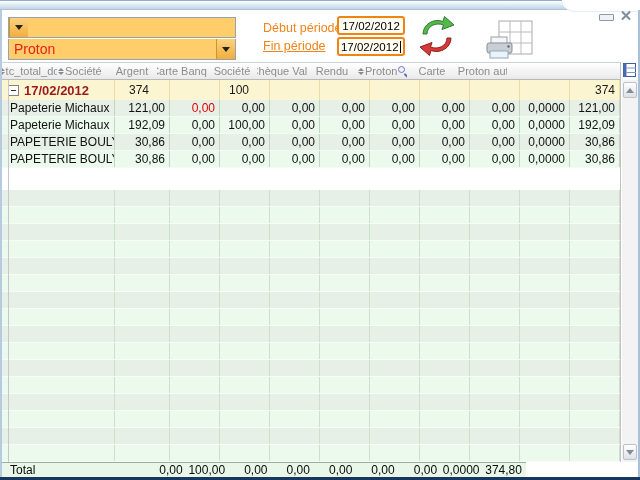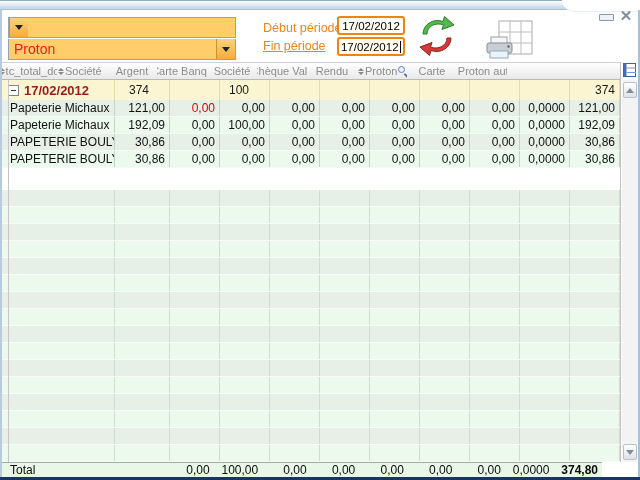--- a/index.html
+++ b/index.html
@@ -64,21 +64,21 @@
   .red{color:#e00000 !important;}
 
   .emptyrow .cell{border-right:1px solid #ccdecc;}
   .emptyrow{border-bottom:1px solid #f7fcf7;}
 
   #gap-band{left:2px;top:168px;width:618px;height:22px;background:#fff;}
   #gutter-line{left:8px;top:80px;width:1px;height:382px;background:#c6c6c6;}
   #grid-right-line{left:620px;top:62px;width:1px;height:400px;background:#c2c2c2;}
 
   #total-row{top:462px;height:15px;background:#e9f7e9;border-top:1px solid #9eae9e;
-    width:600px;}
+    width:524px;}
   #total-row .cell{color:#0a0a0a;}
 
   
   .sorticon{display:inline-flex;flex-direction:column;margin-right:1px;}
   .sorticon i{display:block;width:0;height:0;border-left:3px solid transparent;
     border-right:3px solid transparent;}
   .sorticon i.up{border-bottom:3px solid #848a90;margin-bottom:1px;}
   .sorticon i.dn{border-top:3px solid #848a90;}
   .magicon{position:relative;display:inline-block;width:11px;height:11px;margin-left:1px;}
   .magicon .lens{position:absolute;left:0;top:0;width:5px;height:5px;
@@ -493,21 +493,21 @@
     <div class="cell txt" style="width: 113px;">Total</div>
     <div class="cell num" style="width: 55px;"></div>
     <div class="cell num" style="width: 50px;">0,00</div>
     <div class="cell num" style="width: 50px;">100,00</div>
     <div class="cell num" style="width: 50px;">0,00</div>
     <div class="cell num" style="width: 50px;">0,00</div>
     <div class="cell num" style="width: 50px;">0,00</div>
     <div class="cell num" style="width: 50px;">0,00</div>
     <div class="cell num" style="width: 50px;">0,00</div>
     <div class="cell num" style="width: 50px;">0,0000</div>
-    <div class="cell num" style="width: 50px; font-weight: bold;">374,80</div>
+    <div class="cell num" style="width: 50px;">374,80</div>
   </div>
 
 <div class="abs" id="scroll-track"></div>
 <div class="abs scrollbtn" id="scroll-up">
     <i></i>
   </div>
 <div class="abs scrollbtn" id="scroll-down">
     <i></i>
   </div>
 

